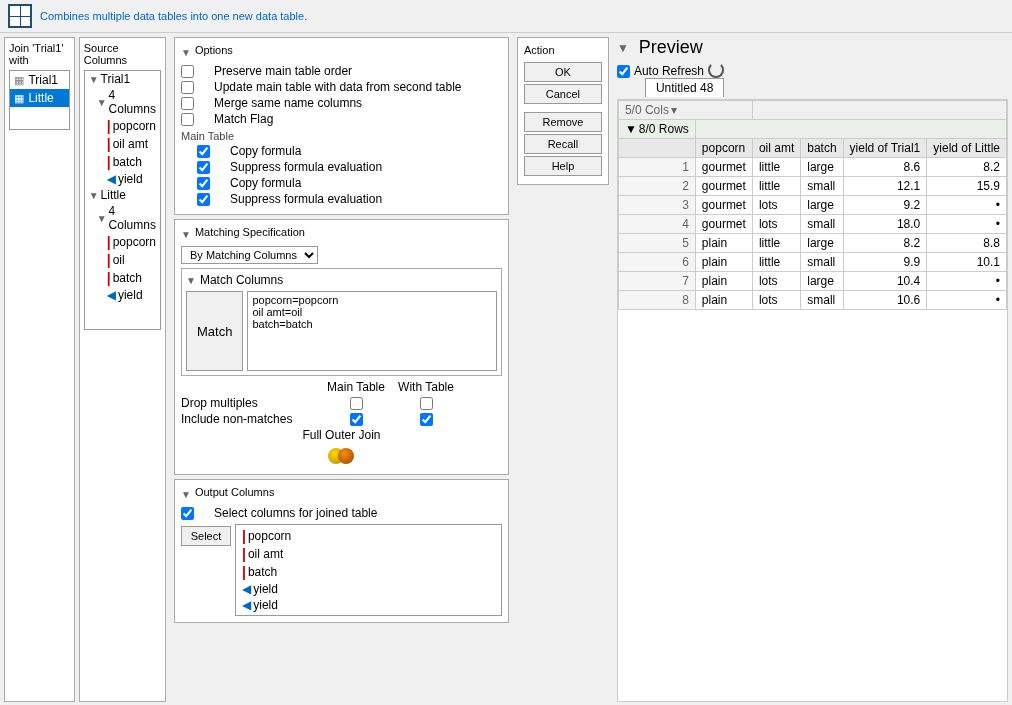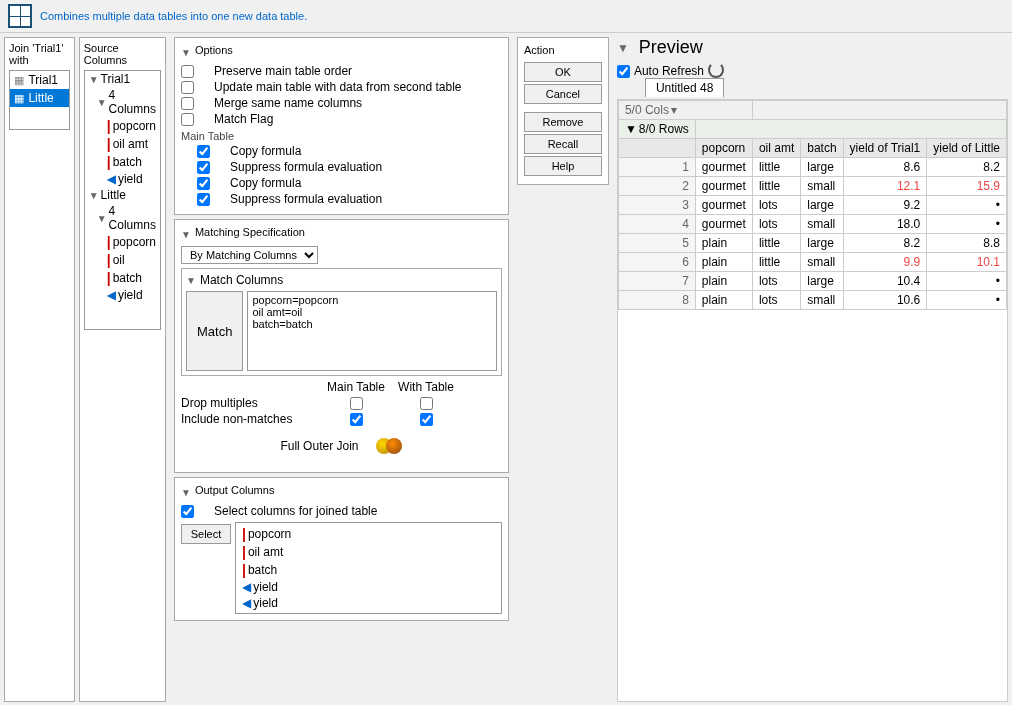--- a/index.html
+++ b/index.html
@@ -36,21 +36,21 @@
     
     .matching-section { border: 1px solid #aaa; background: white; padding: 6px; }
     .dropdown-row { margin: 4px 0; }
     .dropdown-row select { font-size: 11px; padding: 1px 4px; border: 1px solid #999; background: white; }
     
     .match-columns-box { border: 1px solid #aaa; margin: 4px 0; padding: 4px; }
     .match-columns-title { font-size: 11px; margin-bottom: 4px; display: flex; align-items: center; gap: 4px; }
     .match-inner { display: flex; gap: 4px; }
     .match-button { padding: 3px 10px; border: 1px solid #999; background: #f0f0f0; cursor: pointer; font-size: 13px; }
     .match-text-area { border: 1px solid #999; flex: 1; padding: 2px 4px; min-height: 80px; font-size: 11px; background: white; }
-    .outer-join-row { display: flex; align-items: center; gap: 18px; margin: 12px 0; font-size: 11px; justify-content: center; }
+    .outer-join-row { display: flex; align-items: center; gap: 6px; margin: 2px 0; font-size: 11px; justify-content: center; flex-direction: column; }
     .coin-icon { display: flex; }
     .coin { width: 16px; height: 16px; border-radius: 50%; }
     .coin-gold { background: radial-gradient(circle at 40% 35%, #ffd700, #b8860b); }
     .coin-orange { background: radial-gradient(circle at 40% 35%, #ff8c00, #8b4513); margin-left: -6px; }
     
     .output-section { border: 1px solid #aaa; background: white; padding: 6px; }
     .output-inner { display: flex; gap: 4px; align-items: flex-start; margin-top: 4px; }
     .output-list { border: 1px solid #999; flex: 1; min-height: 80px; padding: 2px; background: white; }
     
     
@@ -67,21 +67,21 @@
     .auto-refresh-row { display: flex; align-items: flex-end; gap: 4px; font-size: 11px; }
     
     .tab-bar { display: flex; margin-bottom: 2px; padding-left: 28px; }
     .tab { padding: 2px 10px; border: 1px solid #999; background: #e8e8e8; cursor: pointer; font-size: 11px; }
     .tab.active { background: white; border-bottom: none; }
     
     .preview-table-container { border: 1px solid #ccc; background: white; flex: 1; overflow: auto; }
     .preview-table { border-collapse: collapse; width: 100%; font-size: 11px; }
     .preview-table th { background: #e8e8e8; border: 1px solid #ccc; padding: 2px 6px; text-align: left; white-space: nowrap; font-weight: normal; }
     .preview-table td { border: 1px solid #ccc; padding: 2px 6px; white-space: nowrap; }
-    .preview-table td.num { text-align: right; color: #ef4444; }
+    .preview-table td.num { text-align: right; color: #000000; }
     .preview-table td.num-black { text-align: right; }
     .row-num { color: #666; text-align: right; background: #f5f5f5; }
     .col-header-row { background: #d8d8d8; }
     .meta-row td { background: #f0f0f0; font-size: 10px; color: #666; }
     
     .section-header { display: flex; align-items: center; gap: 4px; margin-bottom: 4px; }
     .triangle-btn { cursor: pointer; color: #666; font-size: 10px; }
   </style>
 </head>
 <body>

